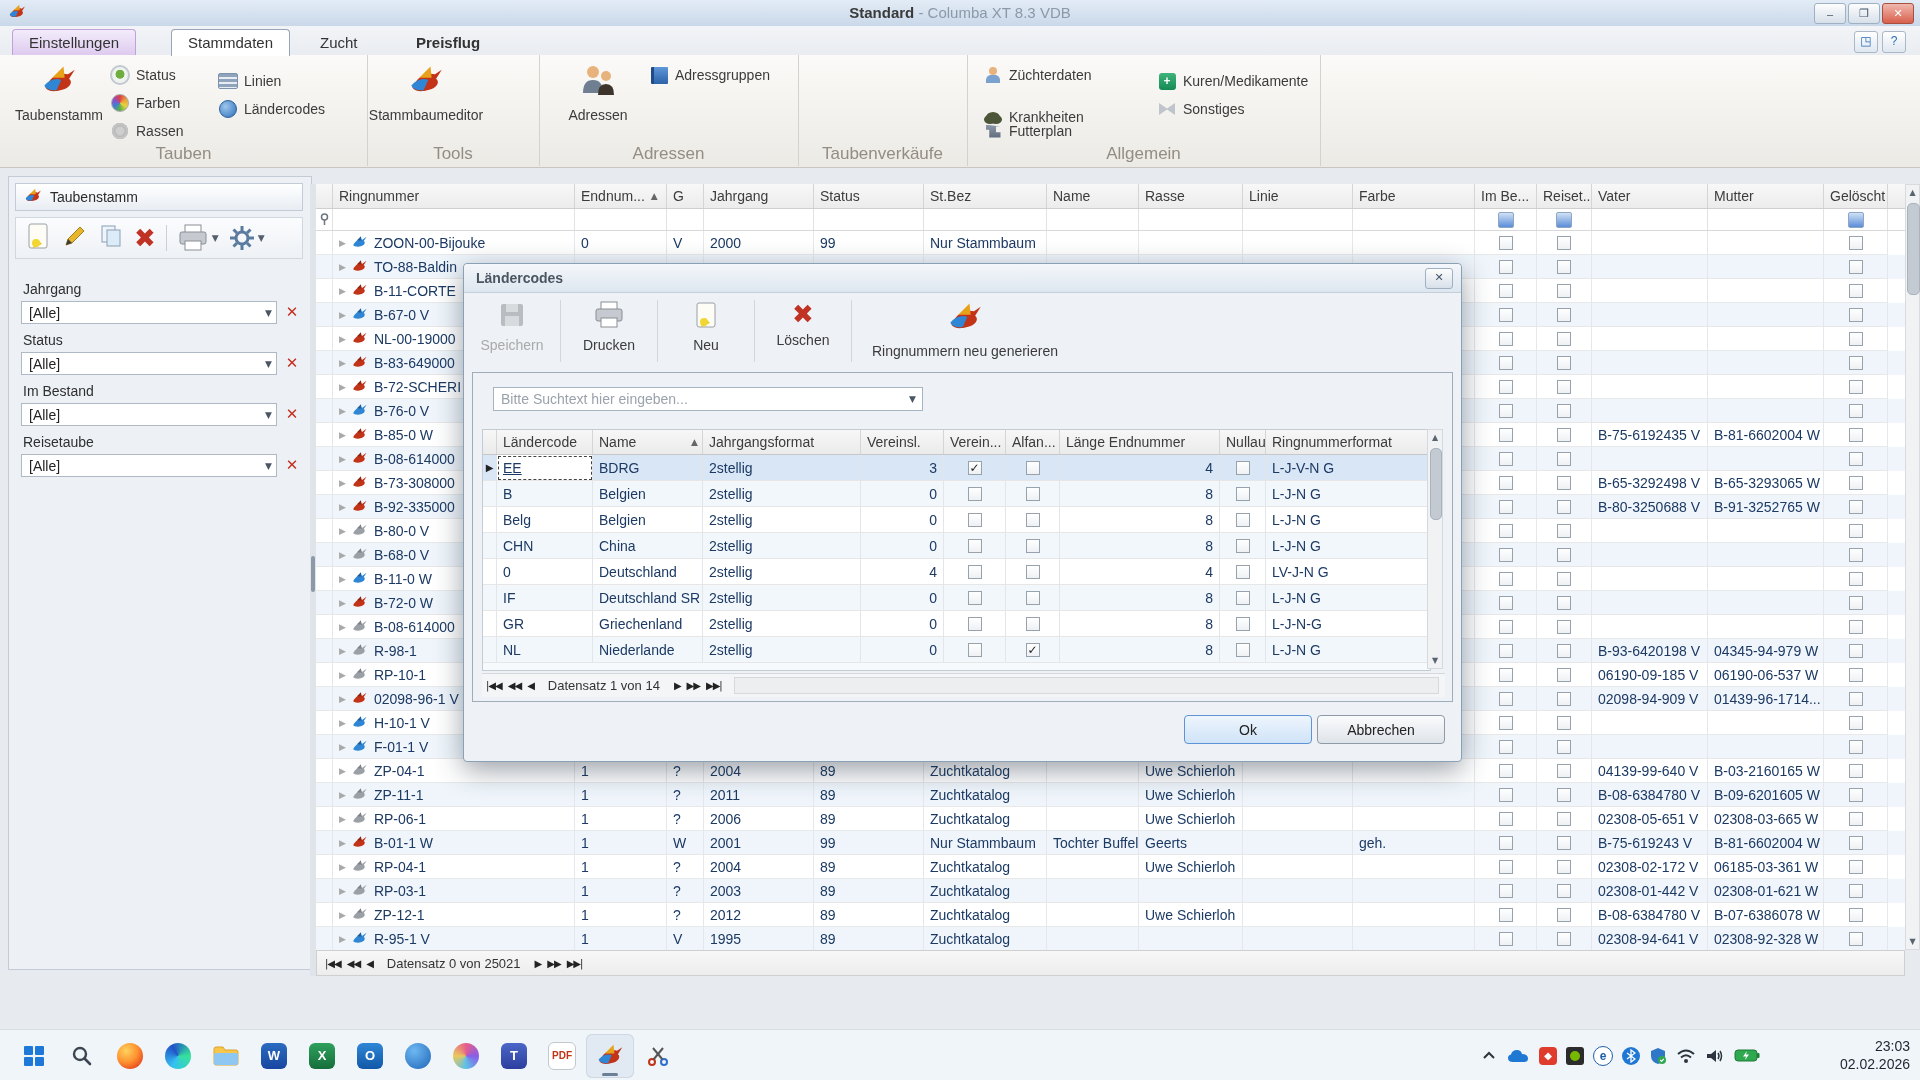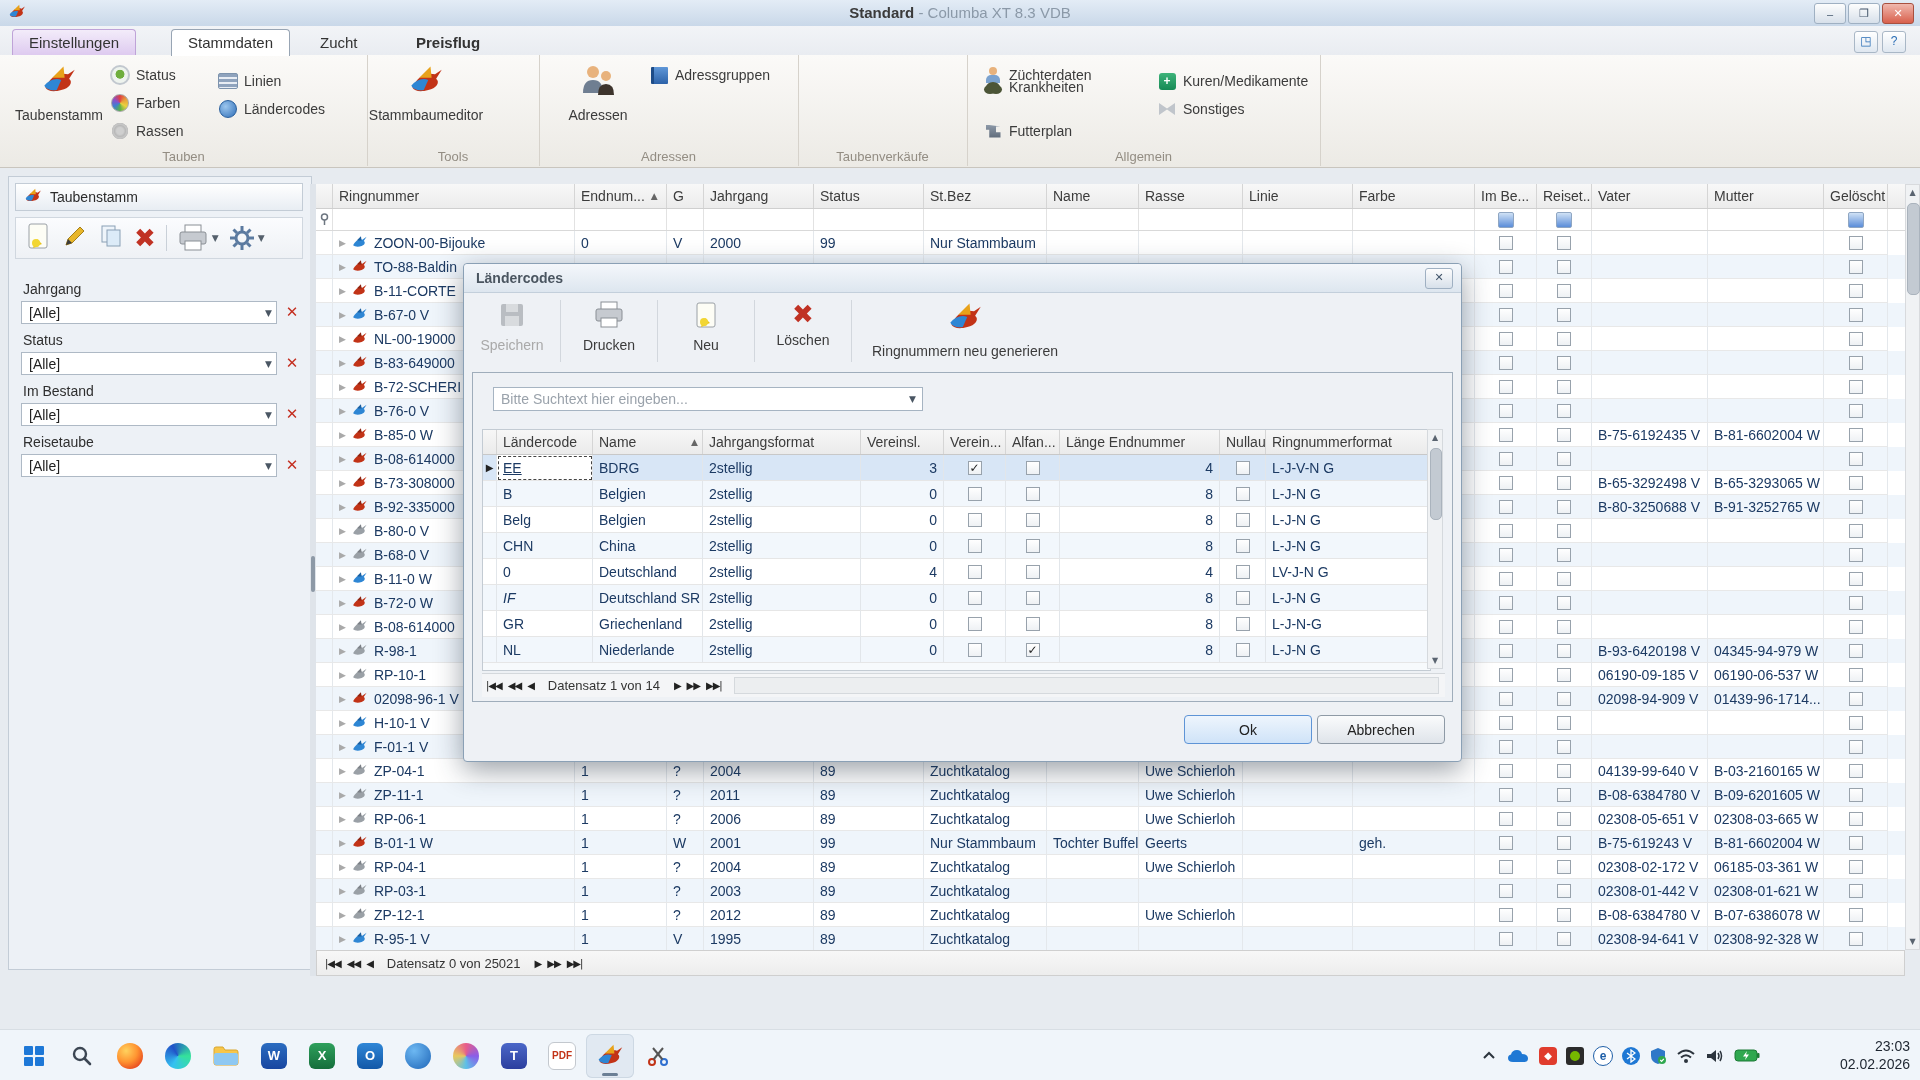--- a/index.html
+++ b/index.html
@@ -18,21 +18,21 @@
   
   .tabrow{position:absolute;left:0;top:26px;width:1920px;height:29px;background:linear-gradient(#f2f4f7,#e9ecf1);}
   .tab{position:absolute;top:3px;height:26px;line-height:26px;padding:0 16px;font-size:15px;color:#333;border:1px solid transparent;border-bottom:none;border-radius:4px 4px 0 0;}
   .tab.hl{background:linear-gradient(#f3ecfa,#ddc9ef);border-color:#bfa3d8;}
   .tab.active{background:#ffffff;border-color:#98a5b4;z-index:2;}
   .tabrow-btn{position:absolute;top:5px;width:22px;height:20px;border:1px solid #a9b7c6;border-radius:3px;background:linear-gradient(#ffffff,#dfe7f0);text-align:center;line-height:19px;font-size:12px;color:#2a6db5;}
 
   
   .ribbon{position:absolute;left:0;top:55px;width:1920px;height:112px;background:linear-gradient(#fbfaf8,#eceae5);border-bottom:1px solid #c9c5be;}
   .rgroup{position:absolute;top:0;height:111px;border-right:1px solid #d6d2cb;}
-  .rgroup-label{position:absolute;left:0;right:0;bottom:2px;text-align:center;font-size:13px;color:#938d83;}
+  .rgroup-label{position:absolute;left:0;right:0;bottom:2px;text-align:center;font-size:17px;color:#938d83;}
   .bigbtn{position:absolute;top:4px;width:106px;height:86px;display:flex;flex-direction:column;align-items:center;justify-content:flex-start;border-radius:3px;}
   .bigbtn .blabel{font-size:14px;color:#3b3b3b;margin-top:4px;white-space:nowrap;}
   .bigbtn .bicon{margin-top:4px;}
   .smallitem{position:absolute;height:24px;display:flex;align-items:center;gap:6px;font-size:14px;color:#3b3b3b;white-space:nowrap;}
 
   
   .ic{display:inline-flex;width:20px;height:20px;align-items:center;justify-content:center;}
   .ic-status{width:16px;height:16px;border-radius:50%;border:2px solid #c2c8cf;background:radial-gradient(circle at 50% 45%, #6fae3e 0 35%, #eef3ee 40%);}
   .ic-colors{width:16px;height:16px;border-radius:50%;background:conic-gradient(#e04040,#e8a23c,#ead23e,#58b04a,#3f7fd2,#8e4fc8,#e04040);border:1px solid #aaa;}
   .ic-races{width:16px;height:16px;border-radius:50%;background:radial-gradient(#cfcfcf 30%,#9f9f9f 70%);box-shadow:0 0 0 2px #c5c5c5 inset;}
@@ -225,21 +225,21 @@
       <div class="rgroup" style="left: 798px; width: 169px;">
         <div class="rgroup-label">Taubenverkäufe</div>
       </div>
       <div class="rgroup" style="left: 967px; width: 353px;">
         <div class="smallitem" style="left: 16px; top: 8px;">
           <span class="ic">
             <span class="ic-person"></span>
           </span>
           <span>Züchterdaten</span>
         </div>
-        <div class="smallitem" style="left: 16px; top: 20px;">
+        <div class="smallitem" style="left: 16px; top: 50px;">
           <span class="ic">
             <span class="ic-bug"></span>
           </span>
           <span>Krankheiten</span>
         </div>
         <div class="smallitem" style="left: 16px; top: 64px;">
           <span class="ic">
             <span class="ic-feeder"></span>
           </span>
           <span>Futterplan</span>
@@ -1600,21 +1600,21 @@
               <span class="chk glyph"></span>
             </div>
             <div class="d-cell right" style="width: 160px;">4</div>
             <div class="d-cell" style="width: 46px; justify-content: center; padding: 0px;">
               <span class="chk glyph"></span>
             </div>
             <div class="d-cell" style="width: 162px;">LV-J-N G</div>
           </div>
           <div class="d-row alt">
             <div class="d-cell" style="width: 14px; justify-content: center; padding: 0px;"></div>
-            <div class="d-cell" style="width: 96px; font-style: italic;">IF</div>
+            <div class="d-cell" style="width: 96px;">IF</div>
             <div class="d-cell" style="width: 110px;">Deutschland SR</div>
             <div class="d-cell" style="width: 158px;">2stellig</div>
             <div class="d-cell right" style="width: 83px;">0</div>
             <div class="d-cell" style="width: 62px; justify-content: center; padding: 0px;">
               <span class="chk glyph"></span>
             </div>
             <div class="d-cell" style="width: 54px; justify-content: center; padding: 0px;">
               <span class="chk glyph"></span>
             </div>
             <div class="d-cell right" style="width: 160px;">8</div>

